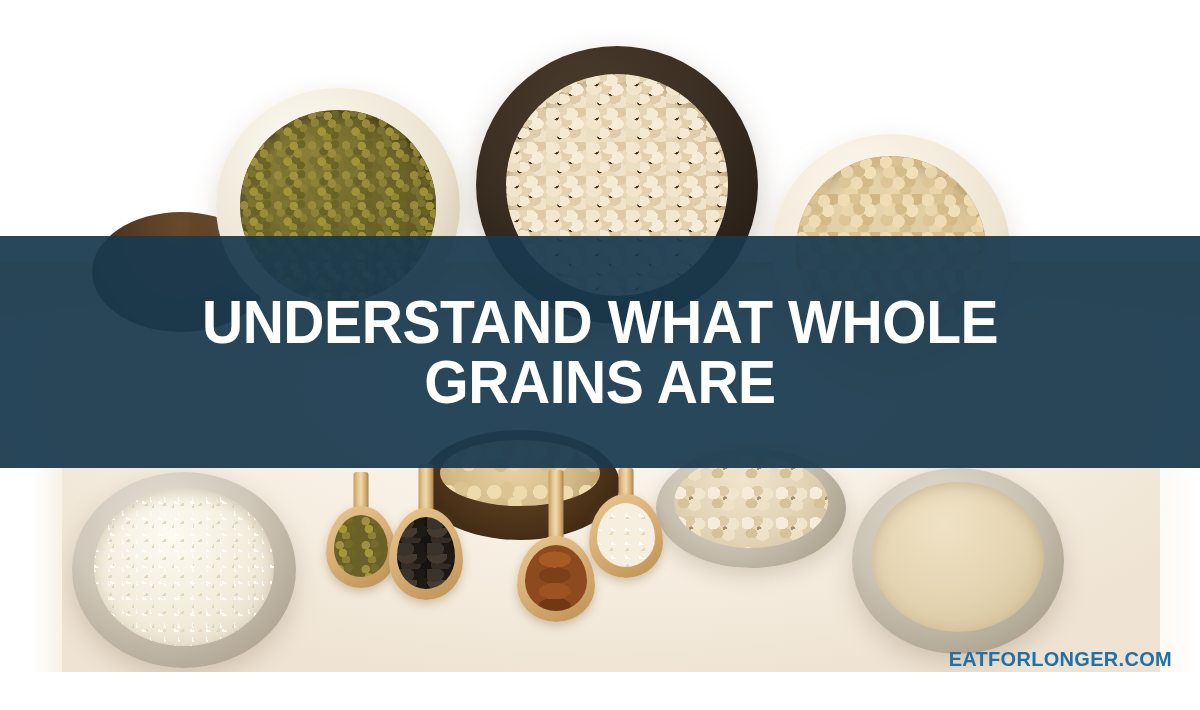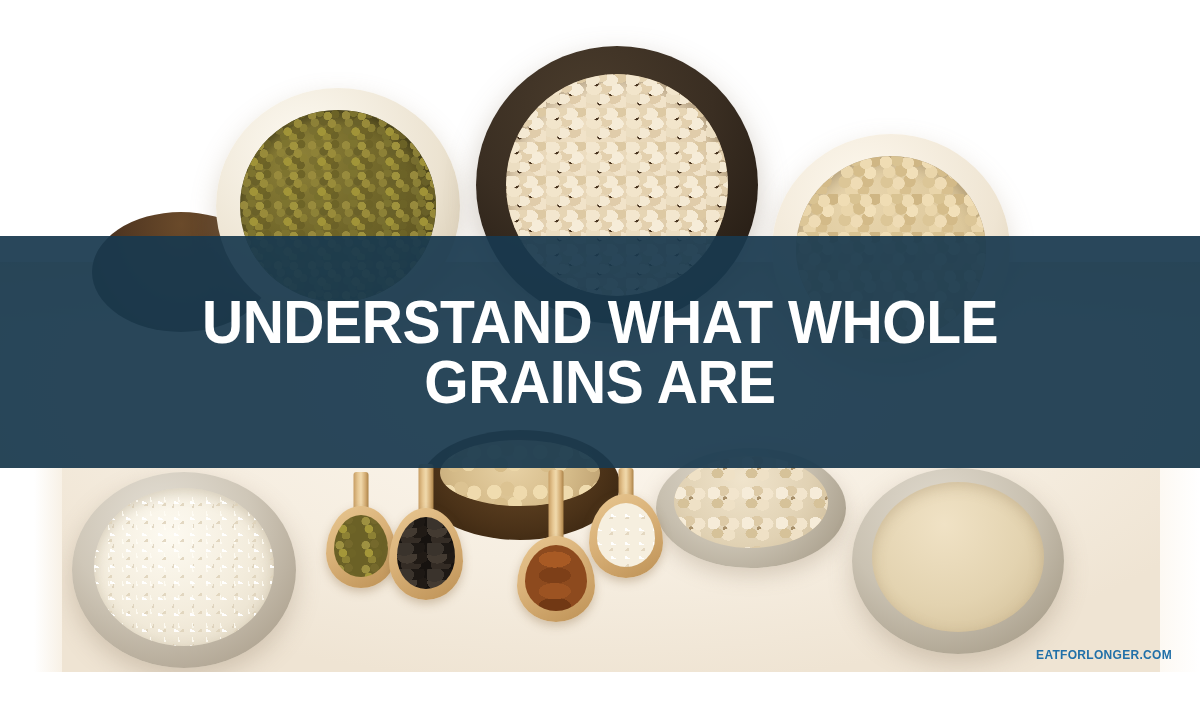--- a/index.html
+++ b/index.html
@@ -367,21 +367,21 @@
     left:0; top:672px;
     width:1200px; height:38px;
     background:#ffffff;
   }
   .watermark {
     position:absolute;
     right:28px; top:-24px;
     color:#2170a8;
     font-family:"Liberation Sans", sans-serif;
     font-weight:bold;
-    font-size:12px;
+    font-size:20px;
     letter-spacing:0.3px;
   }
 </style>
 </head>
 <body>
 
 <div id="stage">
 
   <div class="photo">
 

